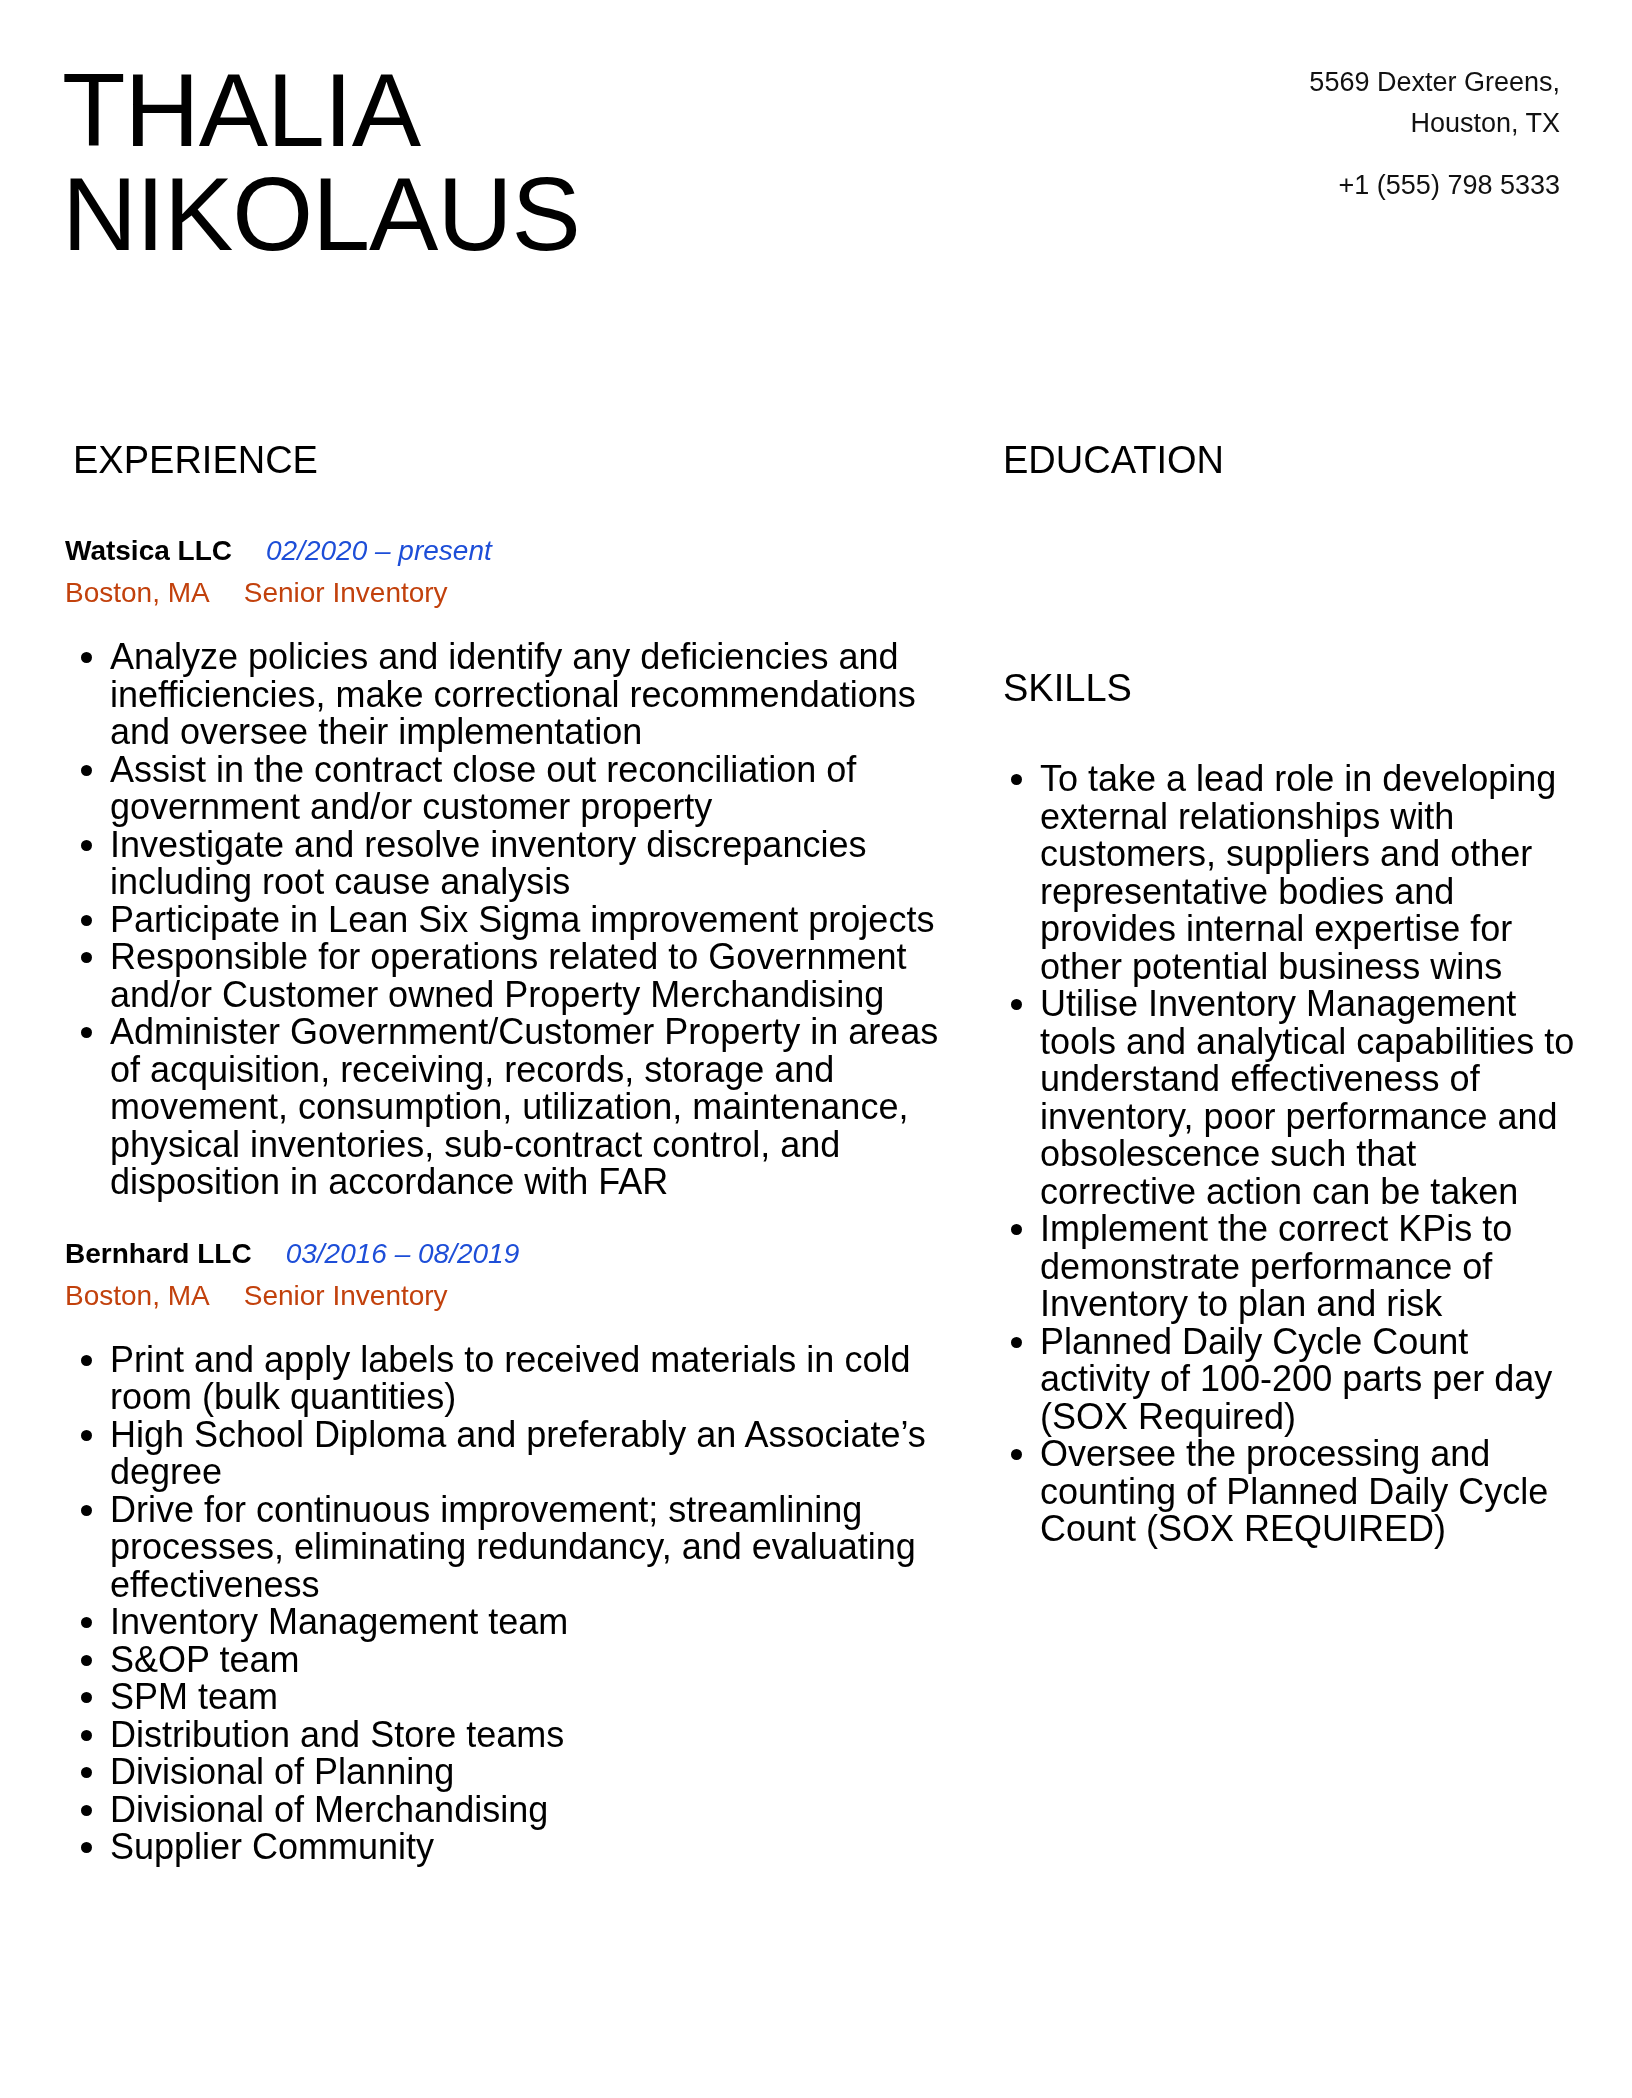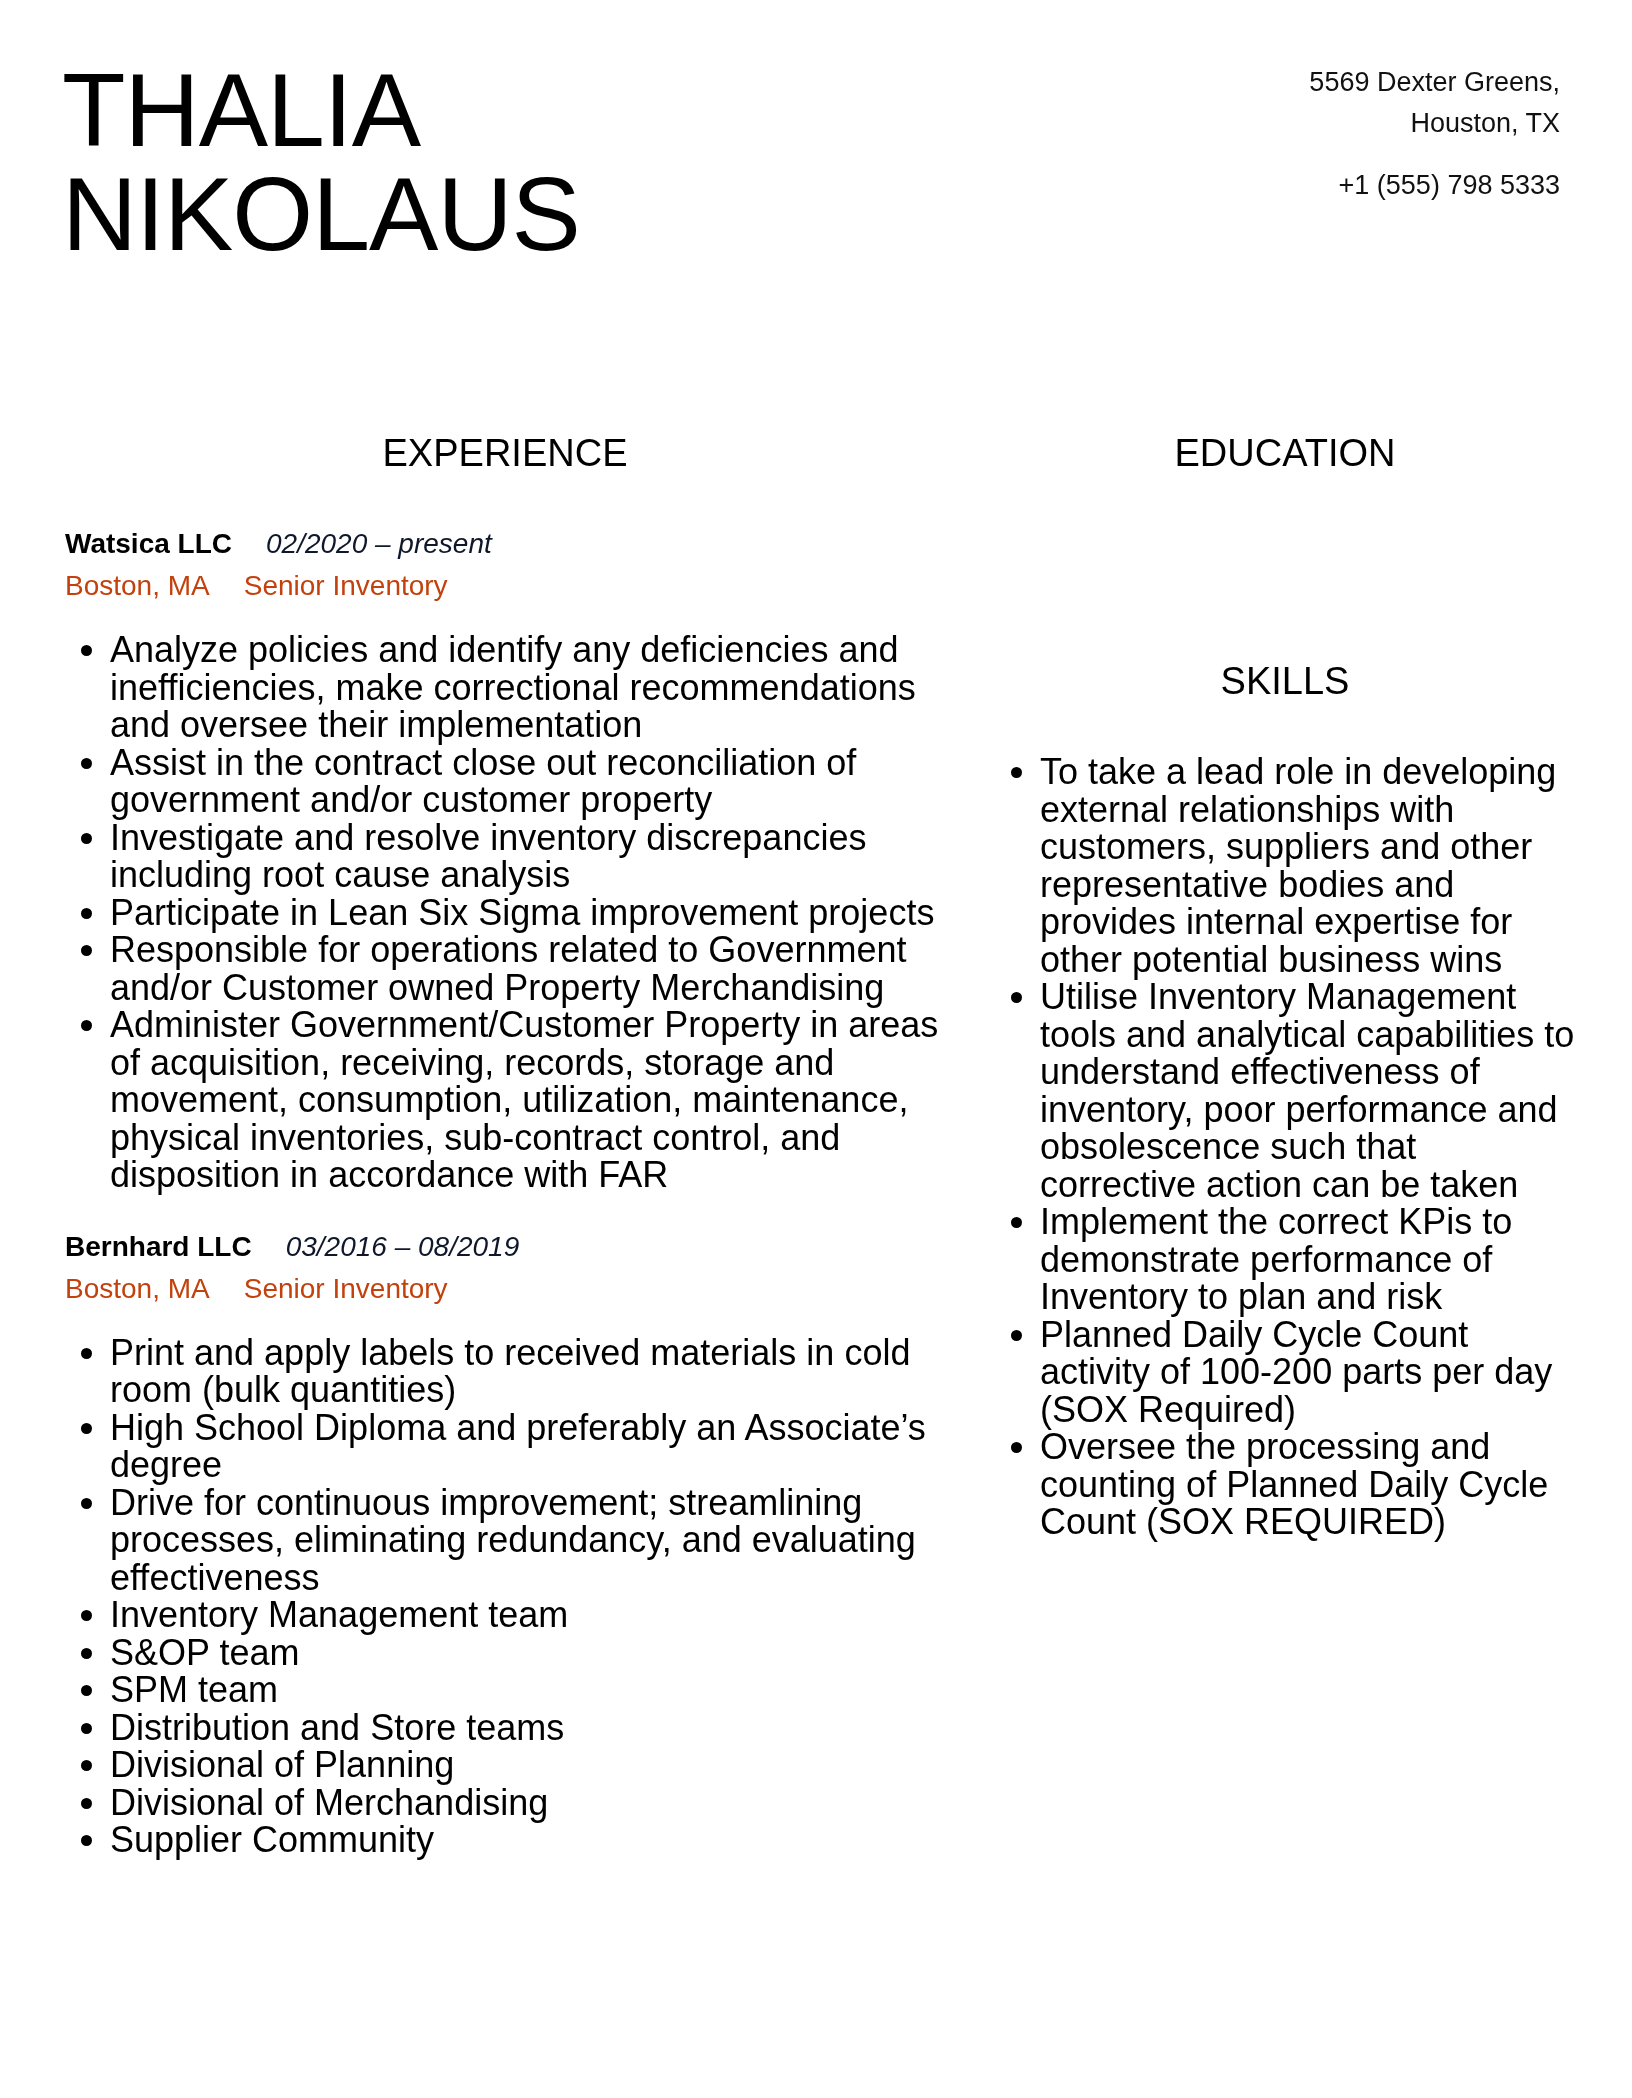--- a/index.html
+++ b/index.html
@@ -7,26 +7,26 @@
          font-family:"Liberation Sans", "DejaVu Sans", sans-serif; color:#000; }
   .name { position:absolute; left:62px; top:58px; font-size:104px; line-height:104px;
           font-weight:400; letter-spacing:-1px; margin:0; }
   .name span { display:block; }
   .contact { position:absolute; right:72px; top:62px; text-align:right;
              font-size:27px; line-height:41px; color:#111; }
   .contact .phone { margin-top:21px; }
   .col { position:absolute; top:428px; }
   .col.left { left:65px; width:880px; }
   .col.right { left:995px; width:580px; }
-  h2 { margin:1px; font-size:38px; font-weight:400; line-height:48px; letter-spacing:0px;text-align:center; }
+  h2 { margin:8px; font-size:38px; font-weight:400; line-height:48px; letter-spacing:0px; }
   .job { margin-top:46px; }
   .job + .job { margin-top:32px; }
   .job-head { font-size:28px; line-height:42px; }
   .company { font-weight:700; }
-  .dates { font-style:italic; margin-left:34px; color:#0f172a; }
+  .dates { font-style:italic; margin-left:34px; color:#1d4ed8; }
   .sub { font-size:28px; line-height:42px; color:#c2410c; }
   .sub .role { margin-left:34px; }
   ul { margin:24px 0 0 0; padding-left:45px; font-size:36px; line-height:37.5px; }
   li { padding-left:0; }
   .edu { margin-top:46px; }
   .school { font-weight:700; font-size:28px; line-height:42px; }
   .degree { font-size:28px; line-height:42px; }
   .skills-h { margin-top:180px; }
   .skills ul { margin-top:48px; }
 </style>

